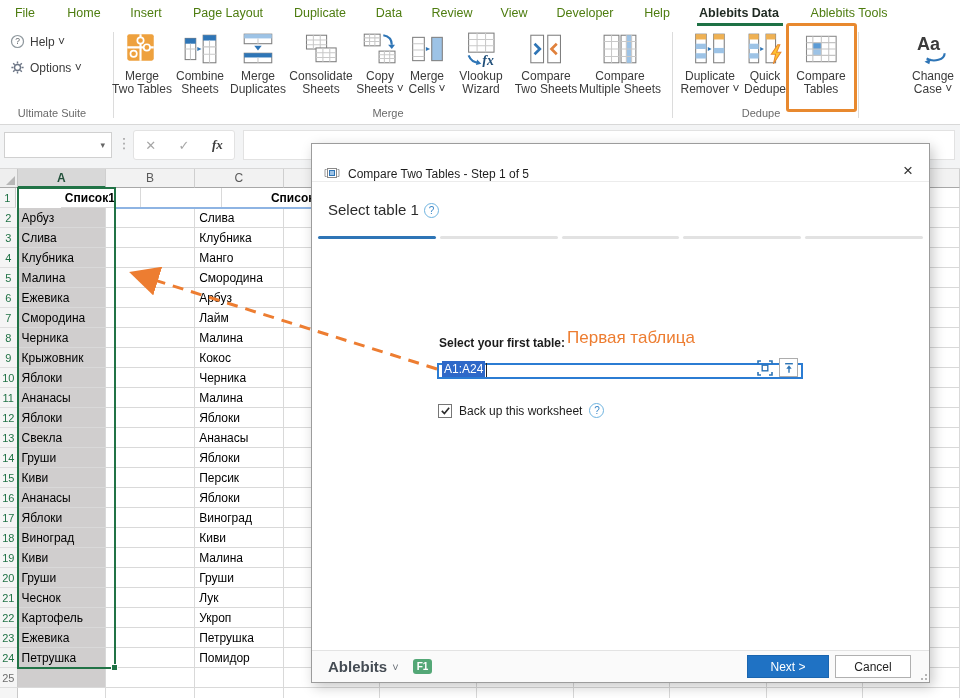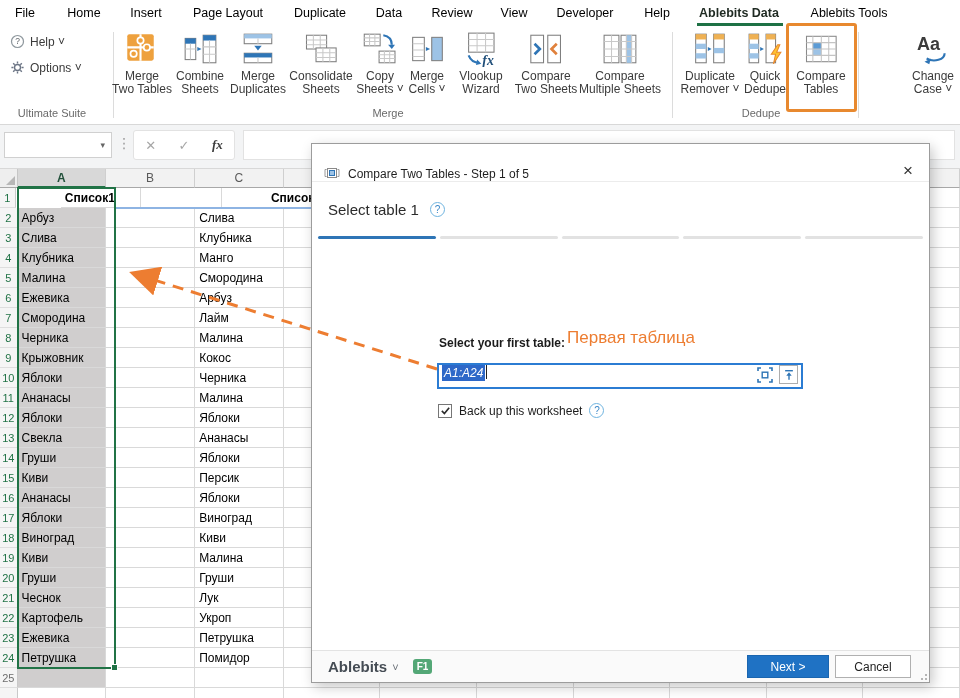--- a/index.html
+++ b/index.html
@@ -3,21 +3,21 @@
 <meta charset="utf-8">
 <style>
   * { box-sizing: border-box; margin: 0; padding: 0; }
   html,body { width:960px; height:698px; }
   body {
     position: relative; overflow: hidden; background:#fff;
     font-family:"Liberation Sans", sans-serif; color:#3b3b3b;
   }
   
   .ribbon { position:absolute; left:0; top:0; width:960px; height:125px; background:#fff; }
-  .tab { position:absolute; top:6px; transform:translateX(-50%); font-size:12.5px; color:#000000; white-space:nowrap; cursor:default; }
+  .tab { position:absolute; top:6px; transform:translateX(-50%); font-size:12.5px; color:#4d7c0f; white-space:nowrap; cursor:default; }
   .tab.active { color:#1f2a22; font-weight:700; }
   .tab-underline { position:absolute; left:697px; top:23px; width:86px; height:3px; background:#1e7145; }
   .ribbon-bottom { position:absolute; left:0; top:124px; width:960px; height:1px; background:#d8d8d8; }
   .vsep { position:absolute; top:32px; height:86px; width:1px; background:#dcdcdc; }
   .group-label { position:absolute; top:107px; transform:translateX(-50%); font-size:11px; color:#6a6a6a; white-space:nowrap; }
   
   .rbtn { position:absolute; top:30px; transform:translateX(-50%); text-align:center; font-size:12px; color:#3b3b3b; line-height:1.12; white-space:nowrap; }
   .rbtn .ric { height:38px; display:flex; align-items:center; justify-content:center; margin-bottom:2px; }
   
   .sbtn { position:absolute; left:10px; display:flex; align-items:center; gap:5px; font-size:12px; color:#3b3b3b; }
@@ -46,28 +46,28 @@
   .selfill { background:#d0cece; }
   .bold { font-weight:700;margin-left:45px; }
   .blue-underline { position:absolute; left:116px; top:38px; width:265px; height:2px; background:#8eb4e3; }
   .range-border { position:absolute; left:17px; top:18px; width:99px; height:482px; border:2px solid #217346; pointer-events:none; }
   .fill-handle { position:absolute; left:111px; top:495px; width:7px; height:7px; background:#217346; border:1px solid #fff; pointer-events:none; }
   
   .dialog { position:absolute; left:311px; top:143px; width:619px; height:540px; background:#fff; border:1px solid #9c9c9c; box-shadow:3px 4px 12px rgba(0,0,0,.22); z-index:20; }
   .dlg-title { height:38px; display:flex; align-items:flex-end; padding:0 12px; border-bottom:1px solid #ececec; }
   .dlg-title .ttl { font-size:12px; color:#1f1f1f; margin-left:8px; }
   .dlg-close { margin-left:auto; font-size:17px; color:#333; line-height:1; padding:2px 4px; cursor:default; }
-  .dlg-heading { position:absolute; left:16px; top:57px; font-size:15px; color:#2b2b2b; display:flex; align-items:center; gap:11px; }
+  .dlg-heading { position:absolute; left:16px; top:57px; font-size:15px; color:#2b2b2b; display:flex; align-items:flex-end; gap:5px; }
   .qmark { width:15px; height:15px; border-radius:50%; border:1px solid #6fb4e0; color:#3a87c8; font-size:10px; display:inline-flex; align-items:center; justify-content:center; }
   .progress { position:absolute; left:6px; right:6px; top:92px; display:flex; gap:4px; }
   .pseg { flex:1; height:3px; border-radius:2px; background:#e2e2e2; }
   .pseg.on { background:#2e75b6; }
   .fld-label { position:absolute; left:127px; top:192px; font-size:12px; font-weight:700; color:#1b1b1b; }
   .fld-note { position:absolute; left:255px; top:184px; font-size:17px; color:#ed7d31; }
-  .rng-input { position:absolute; left:125px; top:219px; width:366px; height:26px; border:2px solid #2b7cd3; background:#fff; display:flex; align-items:flex-start; padding:0 3px;font-style:italic; }
+  .rng-input { position:absolute; left:125px; top:219px; width:366px; height:16px; border:2px solid #2b7cd3; background:#fff; display:flex; align-items:flex-end; padding:0 3px; }
   .rng-val { background:#2e68c8; color:#fff; font-size:12px; padding:1px 2px; }
   .caret { width:1px; height:14px; background:#222; margin-left:1px; }
   .rng-icons { margin-left:auto; display:flex; align-items:center; gap:5px; }
   .icbtn { width:19px; height:19px; display:flex; align-items:center; justify-content:center; }
   .icbtn.boxed { border:1px solid #adadad; background:#fff; }
   .chk-row { position:absolute; left:126px; top:259px; display:flex; align-items:center; gap:7px; font-size:12px; color:#1b1b1b; }
   .chkbox { width:14px; height:14px; border:1px solid #767676; background:#fff; display:flex; align-items:center; justify-content:center; }
   .dlg-footer { position:absolute; left:0; right:0; bottom:0; height:32px; background:#fafafa; border-top:1px solid #e3e3e3; display:flex; align-items:center; padding:0 18px 0 16px; }
   .brand { font-size:15px; font-weight:700; color:#454c54; display:flex; align-items:center; gap:5px; }
   .brand .chev { font-size:11px; color:#6b7178; font-weight:400; }

